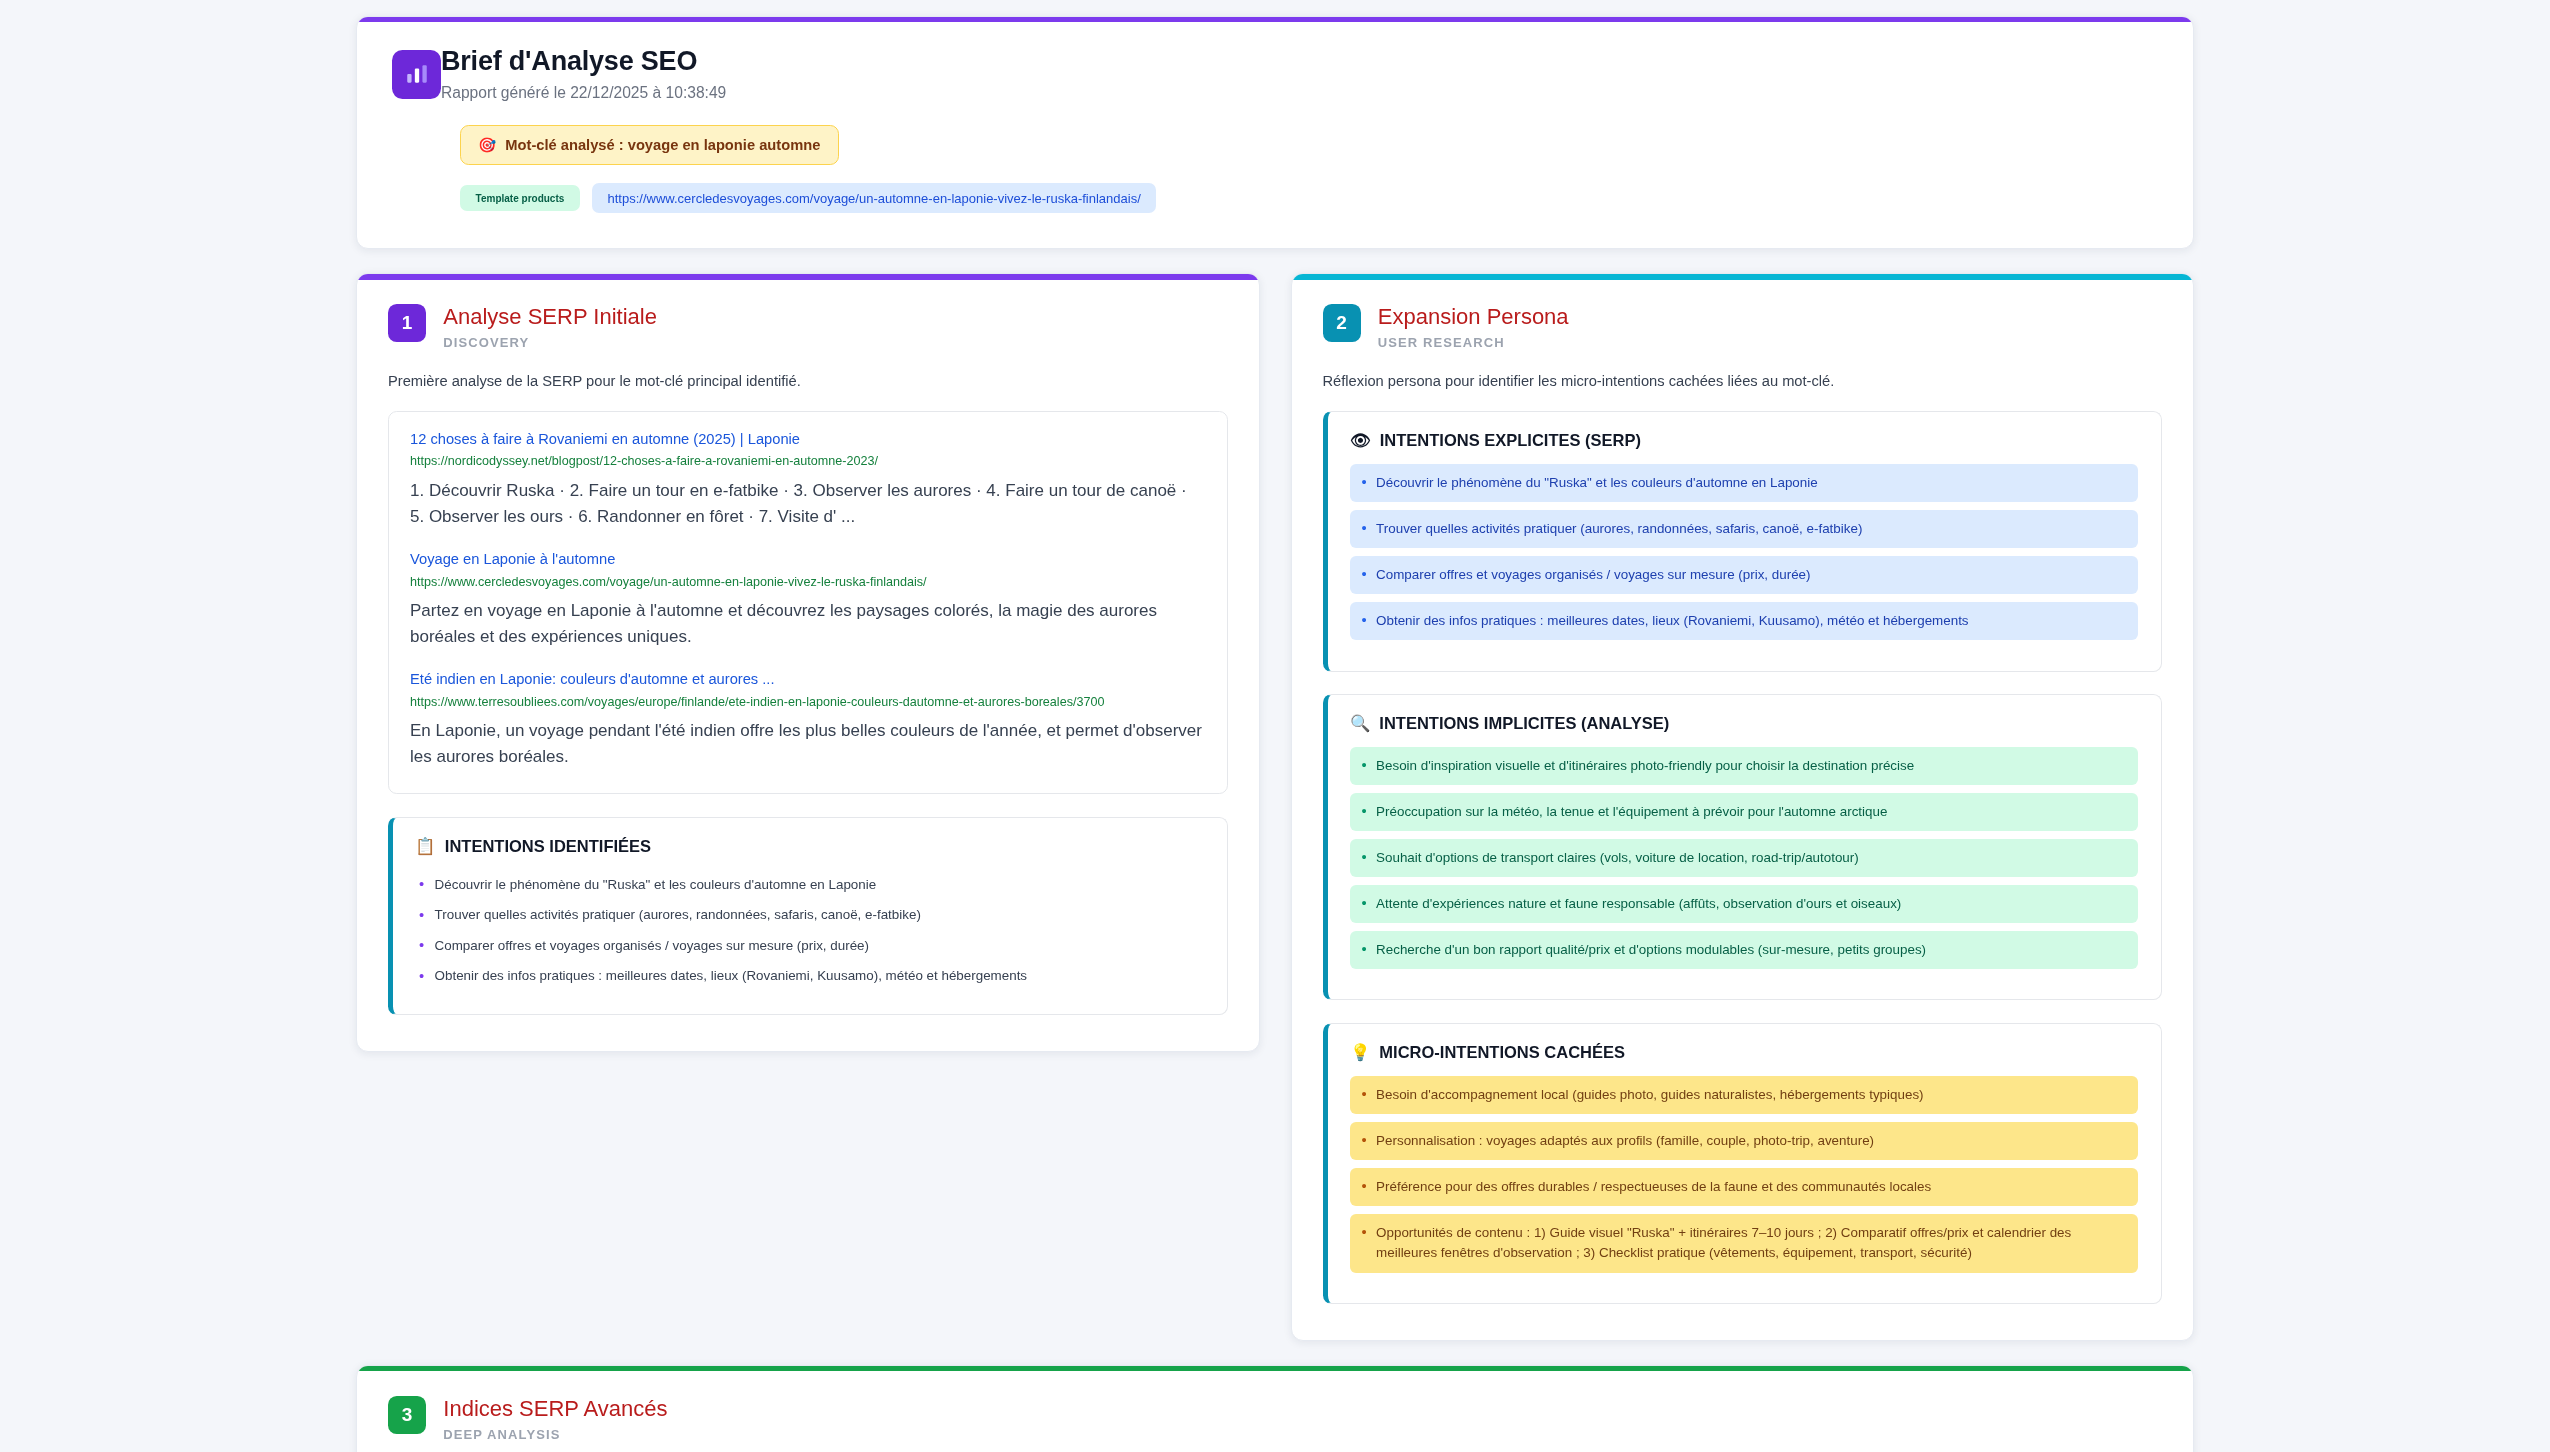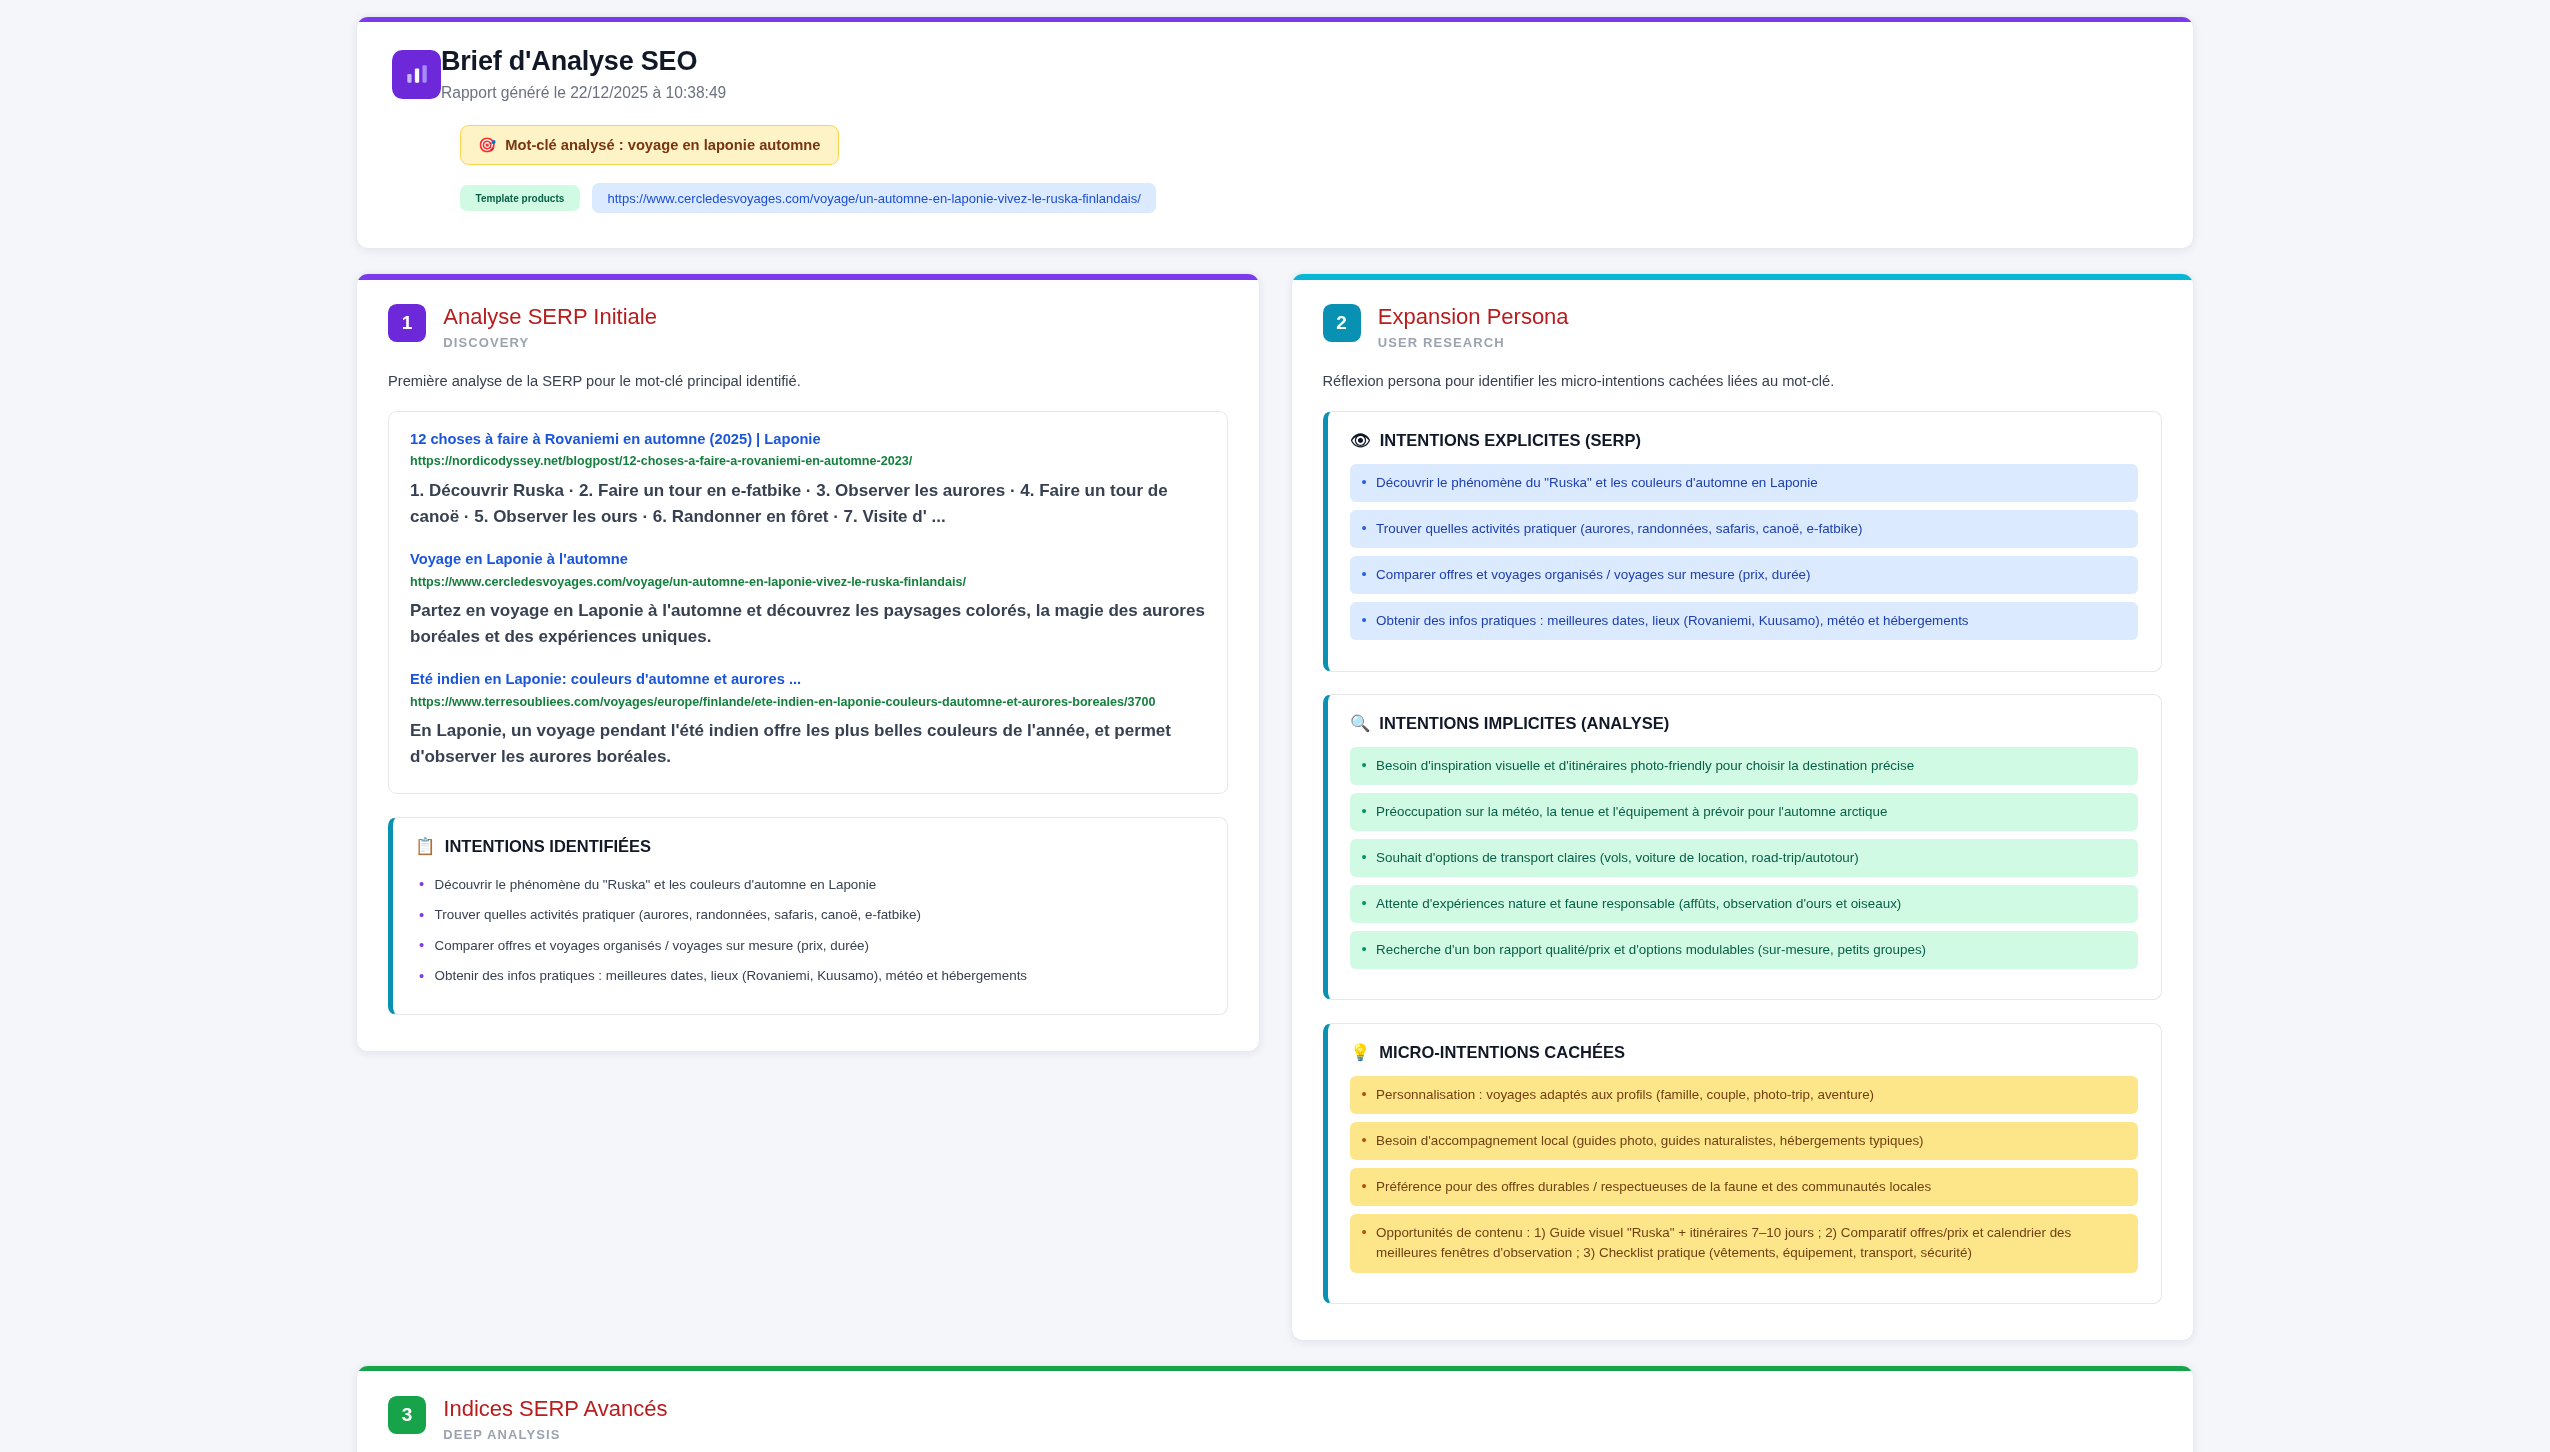--- a/index.html
+++ b/index.html
@@ -97,21 +97,21 @@
   .sec-kicker { font-size: 13px; letter-spacing: 1.1px; color: #9ca3af; font-weight: bold; }
   .sec-desc { font-size: 14.7px; color: #374151; margin: 22.6px 0 0 0; }
 
   
   .serp-box {
     border: 0.9px solid #e5e7eb;
     border-radius: 8.7px;
     padding: 19px 21px 22.6px 21px;
     margin-top: 22.6px;
   }
-  .serp-item { margin-bottom: 21px; font-weight: bold; }
+  .serp-item { margin-bottom: 21px; }
   .serp-item:last-child { margin-bottom: 0; }
   .serp-title { font-size: 14.7px; color: #1a56db; margin-bottom: 5.2px; }
   .serp-url { font-size: 12.6px; color: #15803d; margin-bottom: 7px; word-break: break-all; line-height: 1.45; }
   .serp-snippet { font-size: 17px; color: #374151; line-height: 1.55; }
 
   
   .ibox {
     border: 0.9px solid #e5e7eb;
     border-radius: 8.7px;
     padding: 19px 22.6px 22.6px 22.6px;
@@ -273,22 +273,22 @@
             <li>Recherche d'un bon rapport qualité/prix et d'options modulables (sur-mesure, petits groupes)</li>
           </ul>
         </div>
 
         <div class="ibox bar-teal">
           <div class="ibox-title">
             <span>💡</span>
             <span>MICRO-INTENTIONS CACHÉES</span>
           </div>
           <ul class="tag-list tag-yellow">
+            <li>Besoin d'accompagnement local (guides photo, guides naturalistes, hébergements typiques)</li>
             <li>Personnalisation : voyages adaptés aux profils (famille, couple, photo-trip, aventure)</li>
-            <li>Besoin d'accompagnement local (guides photo, guides naturalistes, hébergements typiques)</li>
             <li>Préférence pour des offres durables / respectueuses de la faune et des communautés locales</li>
             <li>Opportunités de contenu : 1) Guide visuel "Ruska" + itinéraires 7–10 jours ; 2) Comparatif offres/prix et calendrier des meilleures fenêtres d'observation ; 3) Checklist pratique (vêtements, équipement, transport, sécurité)</li>
           </ul>
         </div>
       </div>
     </div>
   </div>
 
   <div class="card accent-green bottom-card">
     <div class="sec-head">

